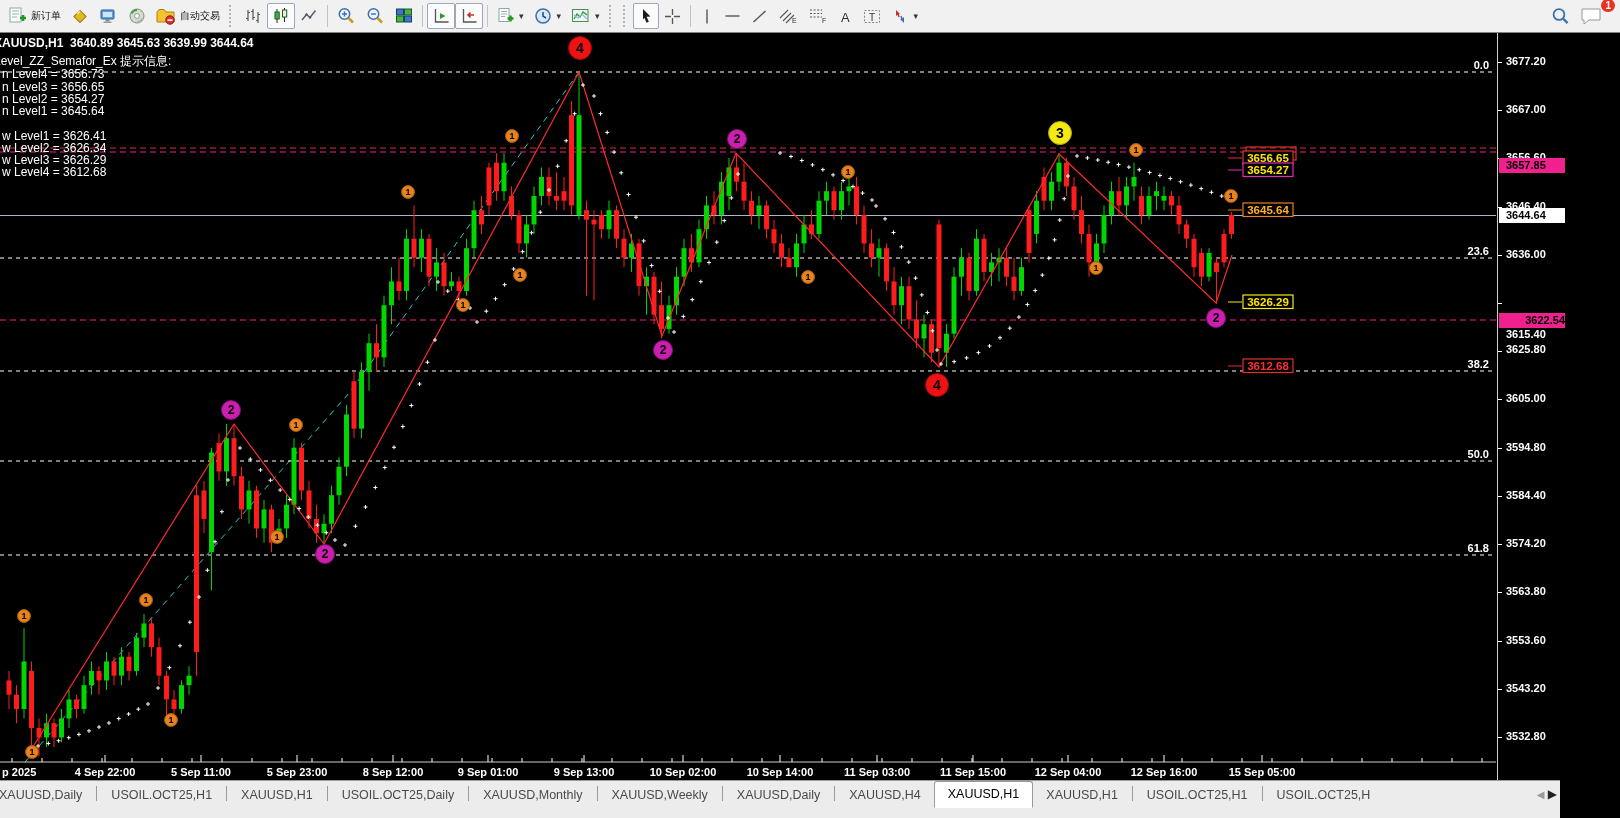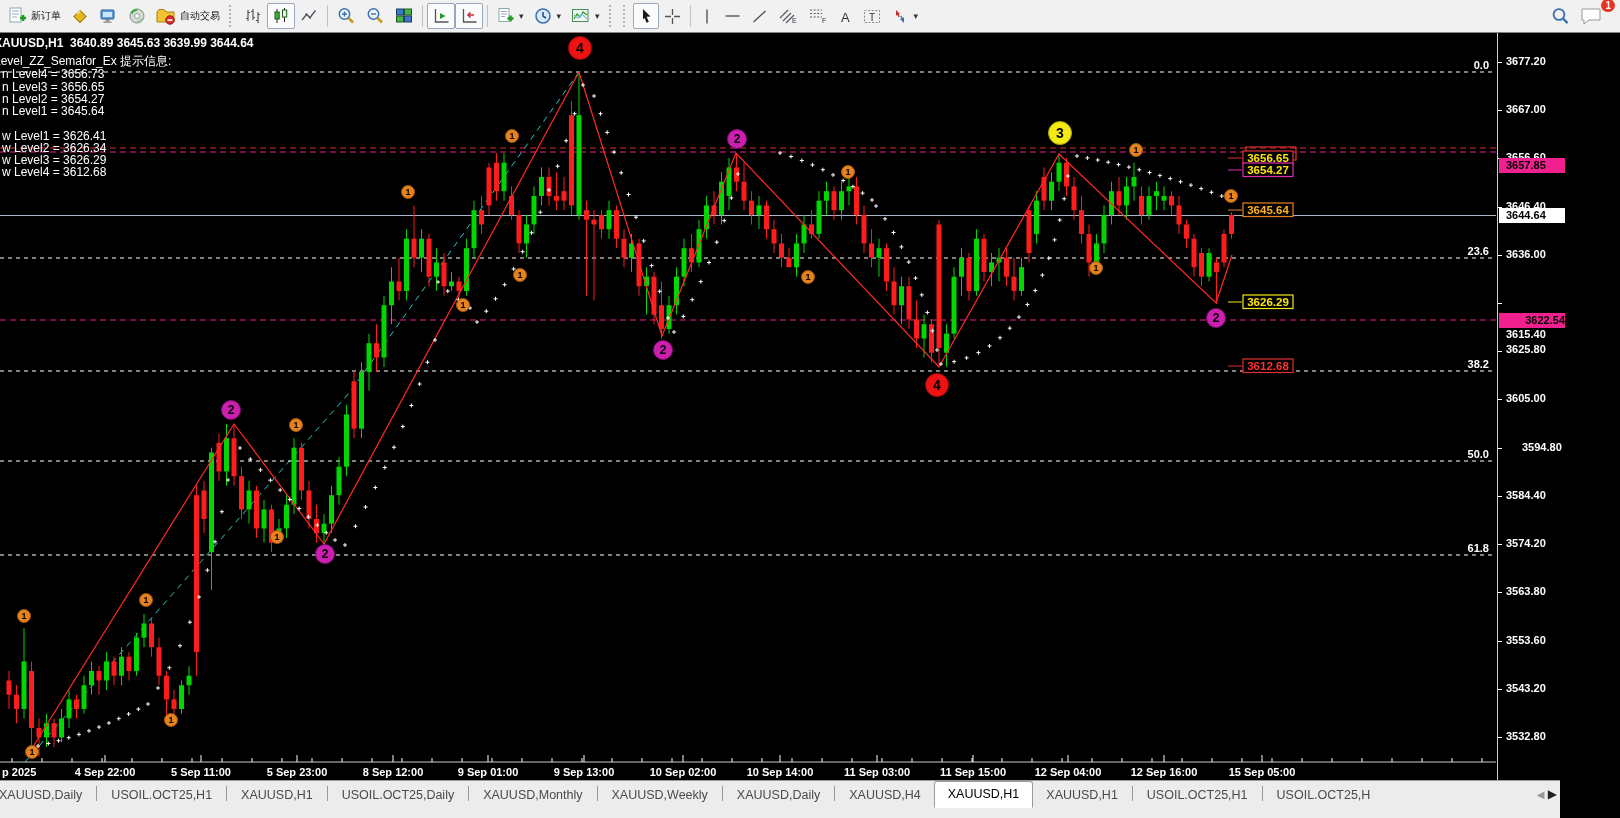--- a/index.html
+++ b/index.html
@@ -948,21 +948,21 @@
       <div class="ptick" style="top: 200px;">3646.40</div>
       <div class="pmark" style="top: 255px;"></div>
       <div class="ptick" style="top: 248px;">3636.00</div>
       <div class="pmark" style="top: 303px;"></div>
       <div class="ptick" style="top: 299px; margin-top: 44px;">3625.80</div>
       <div class="pmark" style="top: 351px;"></div>
       <div class="ptick" style="top: 328px;">3615.40</div>
       <div class="pmark" style="top: 399px;"></div>
       <div class="ptick" style="top: 392px;">3605.00</div>
       <div class="pmark" style="top: 448px;"></div>
-      <div class="ptick" style="top: 441px; margin-left: 16px;">3594.80</div>
+      <div class="ptick" style="top: 441px;">3594.80</div>
       <div class="pmark" style="top: 496px;"></div>
       <div class="ptick" style="top: 489px;">3584.40</div>
       <div class="pmark" style="top: 544px;"></div>
       <div class="ptick" style="top: 537px;">3574.20</div>
       <div class="pmark" style="top: 592px;"></div>
       <div class="ptick" style="top: 585px;">3563.80</div>
       <div class="pmark" style="top: 641px;"></div>
       <div class="ptick" style="top: 634px;">3553.60</div>
       <div class="pmark" style="top: 689px;"></div>
       <div class="ptick" style="top: 682px;">3543.20</div>

